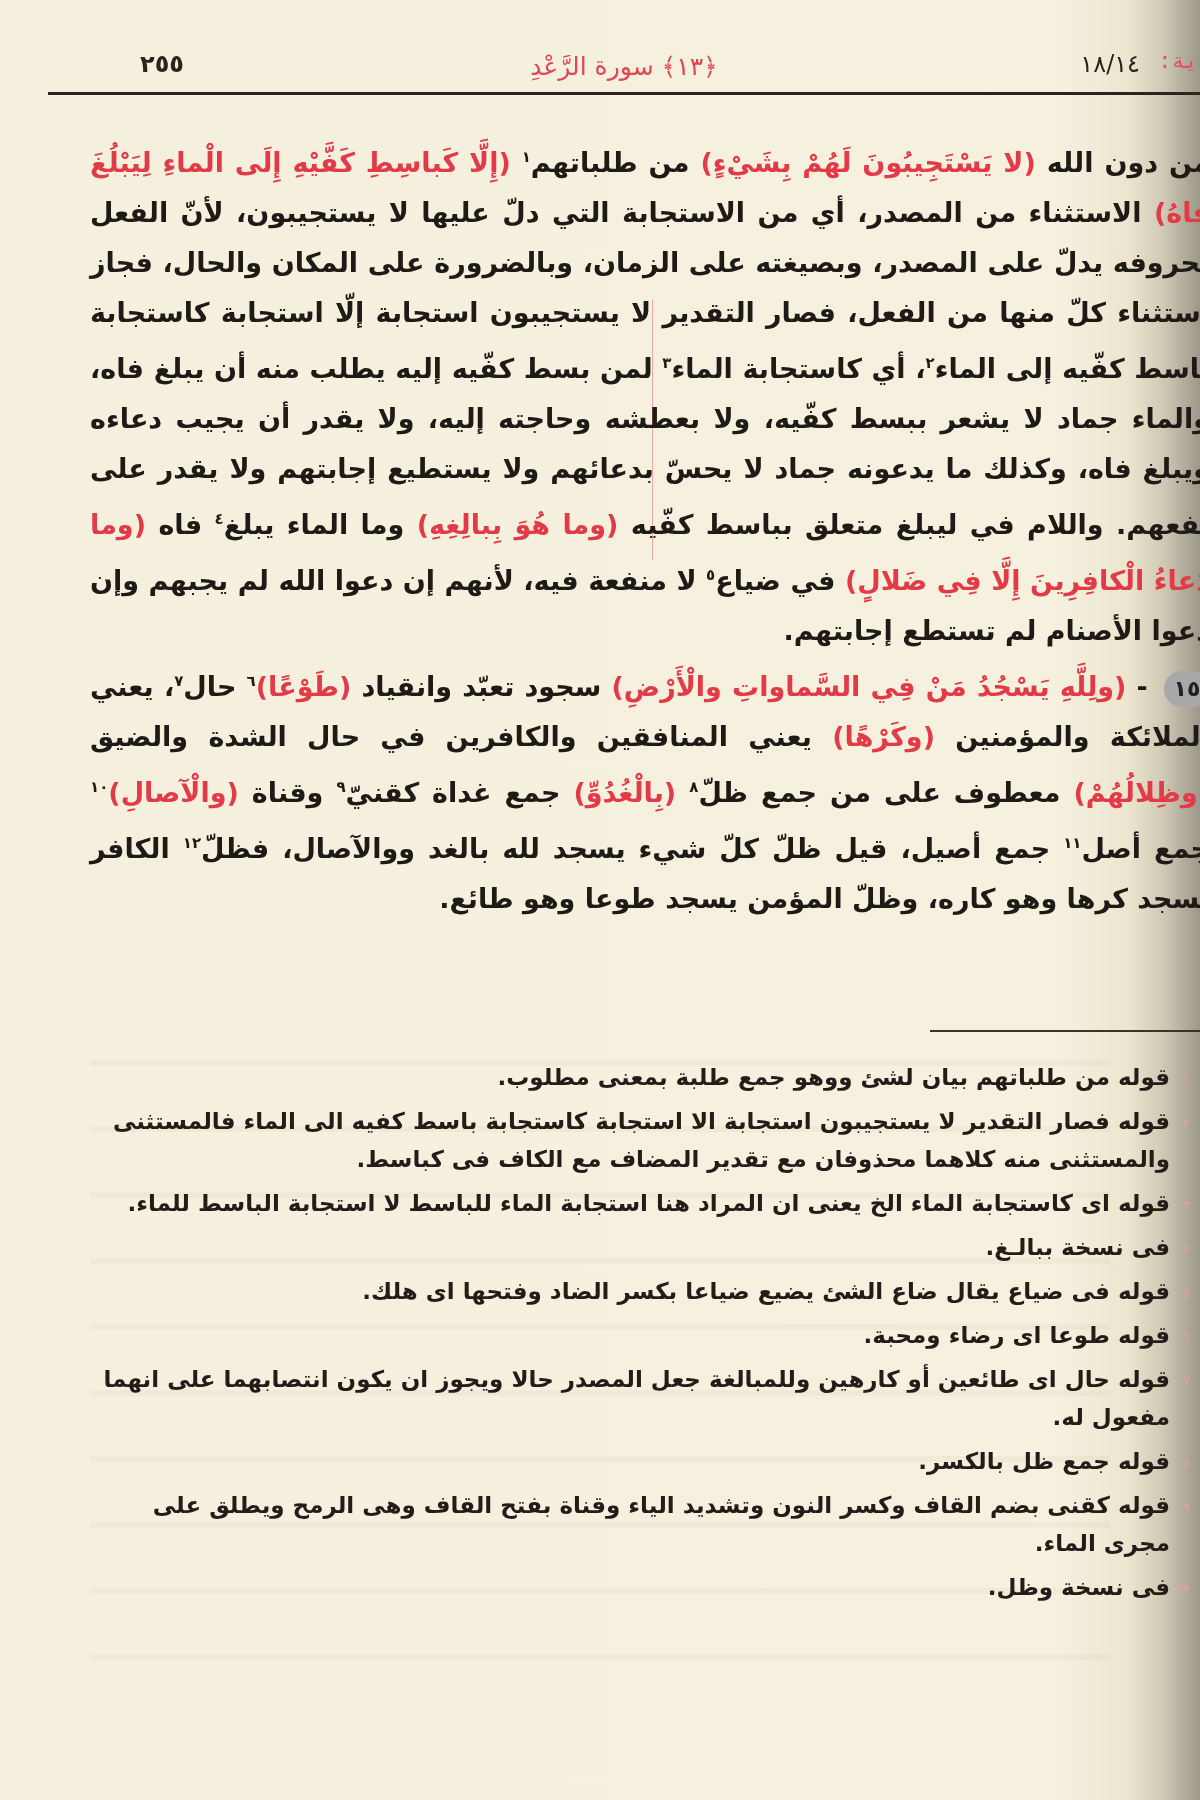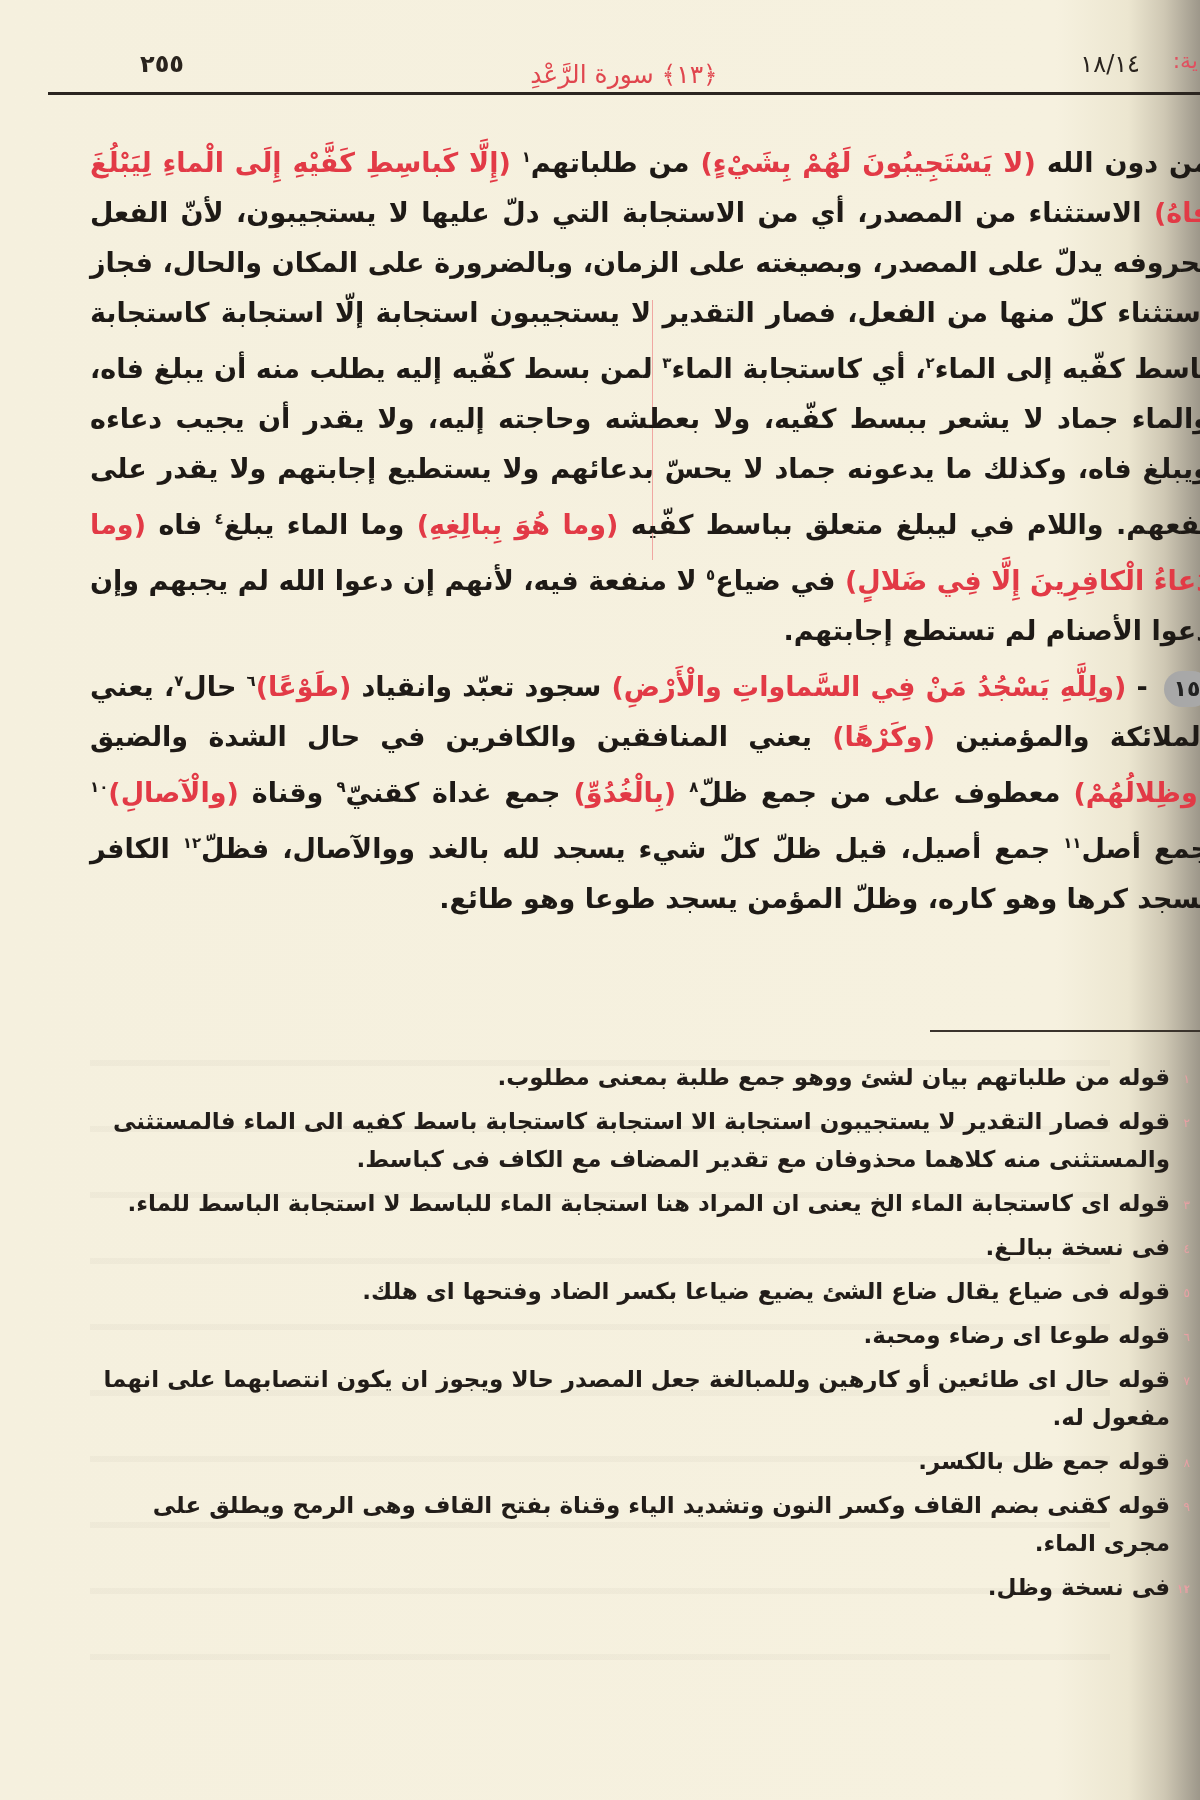--- a/index.html
+++ b/index.html
@@ -15,24 +15,24 @@
     background: linear-gradient(to right, #f5f0de 0%, #f6f1df 88%, #ece6d0 94%, #cfc8b4 97%, #9d978a 100%);
   }
   .header {
     position: absolute; left: 48px; top: 44px; width: 1152px; height: 40px;
     direction: rtl;
   }
   .header .left-ref {
     position: absolute; right: 60px; top: 6px; font-size: 24px; color: #2a241e;
   }
   .header .edge-mark {
-    position: absolute; right: 2px; top: 4px; font-size: 22px; color: #e05060;
+    position: absolute; right: 2px; top: 4px; font-size: 22px; color: #e05060; font-family: Liberation Mono, monospace;
   }
   .header .title {
-    position: absolute; left: 0; right: 0; top: 16px; text-align: center;
+    position: absolute; left: 0; right: 0; top: 8px; text-align: center;
     font-size: 25px; color: #e0464e;
   }
   .header .pagenum {
     position: absolute; left: 48px; top: 6px; font-size: 24px; font-weight: bold; color: #2a241e; margin-left: 44px;
   }
   .header-rule {
     position: absolute; left: 48px; top: 92px; width: 1152px; height: 3px; background: #2b2520;
   }
   .main {
     position: absolute; left: 90px; top: 132px; width: 1120px;

